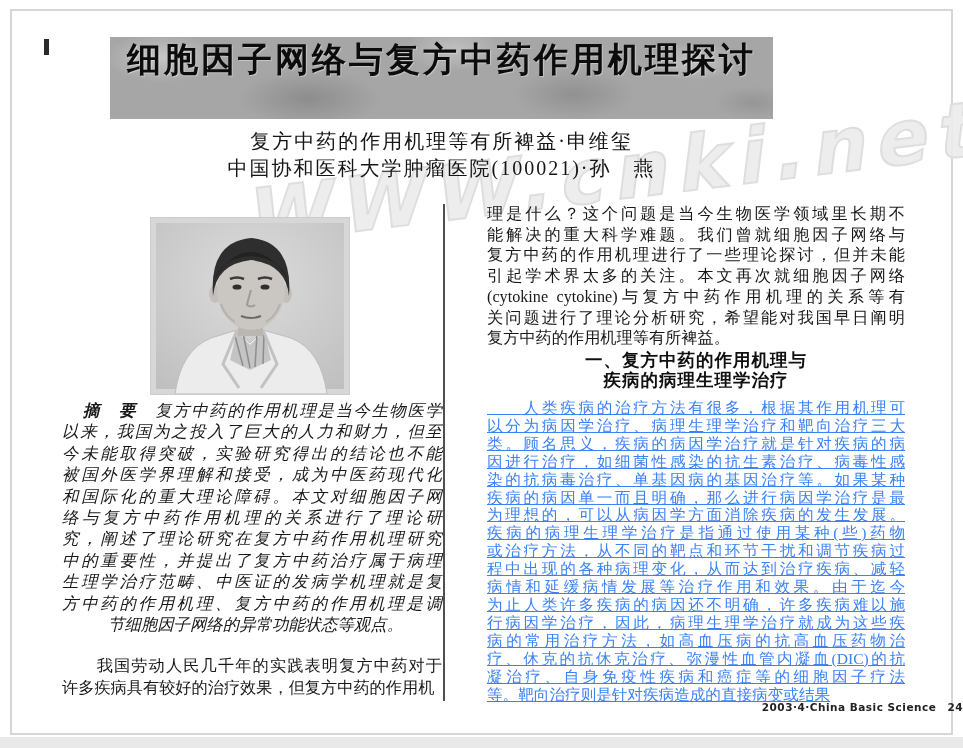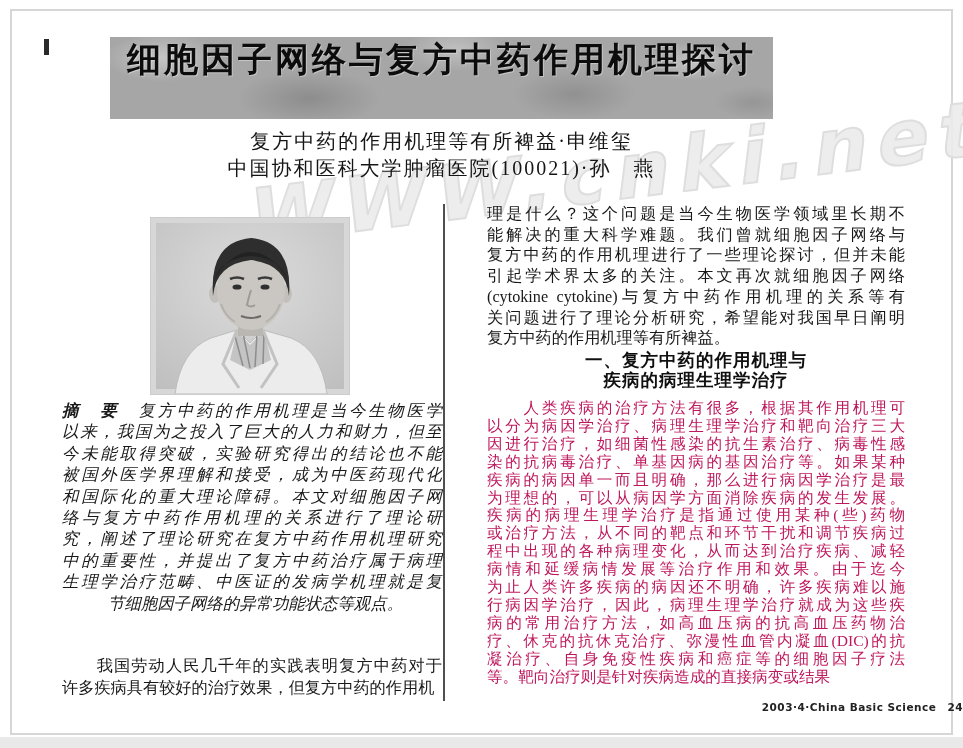--- a/index.html
+++ b/index.html
@@ -52,21 +52,21 @@
   .author-line { text-align:center; white-space:nowrap; }
   .photo {
     position:absolute; left:150px; top:217px; width:198px; height:176px; z-index:1;
     border:1px solid #cccccc; background:#d8d8d8;
   }
   .photo svg { display:block; }
   .abstract {
     position:absolute; left:62px; top:400px; width:380px; z-index:1;
     font-style:italic; font-size:16.4px; line-height:21.4px; color:#181818;
   }
-  .abs-first { text-align:justify; text-align-last:justify; }
+  .abs-first { text-align:justify; text-align-last:justify;margin-left:21px; }
   .abs-label { font-weight:bold; font-style:italic; }
   .kai-line { text-align:justify; text-align-last:justify; }
   .kai-line.last { text-align-last:left;margin-left:46px; }
   .left-para {
     position:absolute; left:62px; top:656px; width:380px; z-index:1;
     font-size:16.2px; line-height:21.5px; color:#181818;
   }
   .divider {
     position:absolute; left:443px; top:204px; width:2px; height:497px;
     background:#4f4f4f; z-index:1;
@@ -76,21 +76,21 @@
     font-size:16.2px; line-height:20.7px; color:#181818;font-family:Liberation Serif, serif;
   }
   .heading {
     position:absolute; left:487px; top:350px; width:418px; z-index:1;
     font-family:"DejaVu Sans","Liberation Sans",sans-serif;
     font-size:17.5px; line-height:20px; font-weight:bold; color:#101010;
   }
   .heading-line { text-align:center; letter-spacing:1px; }
   .right-para2 {
     position:absolute; left:487px; top:399px; width:418px; z-index:1;
-    font-size:15.6px; line-height:17.9px; color:#be185d;
+    font-size:15.6px; line-height:17.9px; color:#3b82f6;text-decoration:underline;
   }
   .body-line { text-align:justify; text-align-last:justify; }
   .body-line.last { text-align-last:left; }
   .footer {
     position:absolute; left:0; top:701px; width:963px; z-index:1;
     text-align:right;
     font-family:"DejaVu Sans","Liberation Sans",sans-serif;
     font-size:10.5px; font-weight:bold; letter-spacing:0.5px; color:#222222;
   }
 </style>
@@ -165,20 +165,21 @@
     <div class="abs-first"><span class="abs-label">摘　要</span><span>　复方中药的作用机理是当今生物医学</span></div>
     <div>
         <div class="kai-line">以来，我国为之投入了巨大的人力和财力，但至</div>
         <div class="kai-line">今未能取得突破，实验研究得出的结论也不能</div>
         <div class="kai-line">被国外医学界理解和接受，成为中医药现代化</div>
         <div class="kai-line">和国际化的重大理论障碍。本文对细胞因子网</div>
         <div class="kai-line">络与复方中药作用机理的关系进行了理论研</div>
         <div class="kai-line">究，阐述了理论研究在复方中药作用机理研究</div>
         <div class="kai-line">中的重要性，并提出了复方中药治疗属于病理</div>
         <div class="kai-line">生理学治疗范畴、中医证的发病学机理就是复</div>
+        <div class="kai-line">方中药的作用机理、复方中药的作用机理是调</div>
         <div class="kai-line last">节细胞因子网络的异常功能状态等观点。</div>
       </div>
   </div>
 
   <div class="left-para">
       <div class="body-line">　　我国劳动人民几千年的实践表明复方中药对于</div>
       <div class="body-line last">许多疾病具有较好的治疗效果，但复方中药的作用机</div>
     </div>
 
   <div class="divider"></div>
@@ -194,20 +195,21 @@
     </div>
 
   <div class="heading">
       <div class="heading-line">一、复方中药的作用机理与</div>
       <div class="heading-line last">疾病的病理生理学治疗</div>
     </div>
 
   <div class="right-para2">
       <div class="body-line">　　人类疾病的治疗方法有很多，根据其作用机理可</div>
       <div class="body-line">以分为病因学治疗、病理生理学治疗和靶向治疗三大</div>
+      <div class="body-line">类。顾名思义，疾病的病因学治疗就是针对疾病的病</div>
       <div class="body-line">因进行治疗，如细菌性感染的抗生素治疗、病毒性感</div>
       <div class="body-line">染的抗病毒治疗、单基因病的基因治疗等。如果某种</div>
       <div class="body-line">疾病的病因单一而且明确，那么进行病因学治疗是最</div>
       <div class="body-line">为理想的，可以从病因学方面消除疾病的发生发展。</div>
       <div class="body-line">疾病的病理生理学治疗是指通过使用某种(些)药物</div>
       <div class="body-line">或治疗方法，从不同的靶点和环节干扰和调节疾病过</div>
       <div class="body-line">程中出现的各种病理变化，从而达到治疗疾病、减轻</div>
       <div class="body-line">病情和延缓病情发展等治疗作用和效果。由于迄今</div>
       <div class="body-line">为止人类许多疾病的病因还不明确，许多疾病难以施</div>
       <div class="body-line">行病因学治疗，因此，病理生理学治疗就成为这些疾</div>

